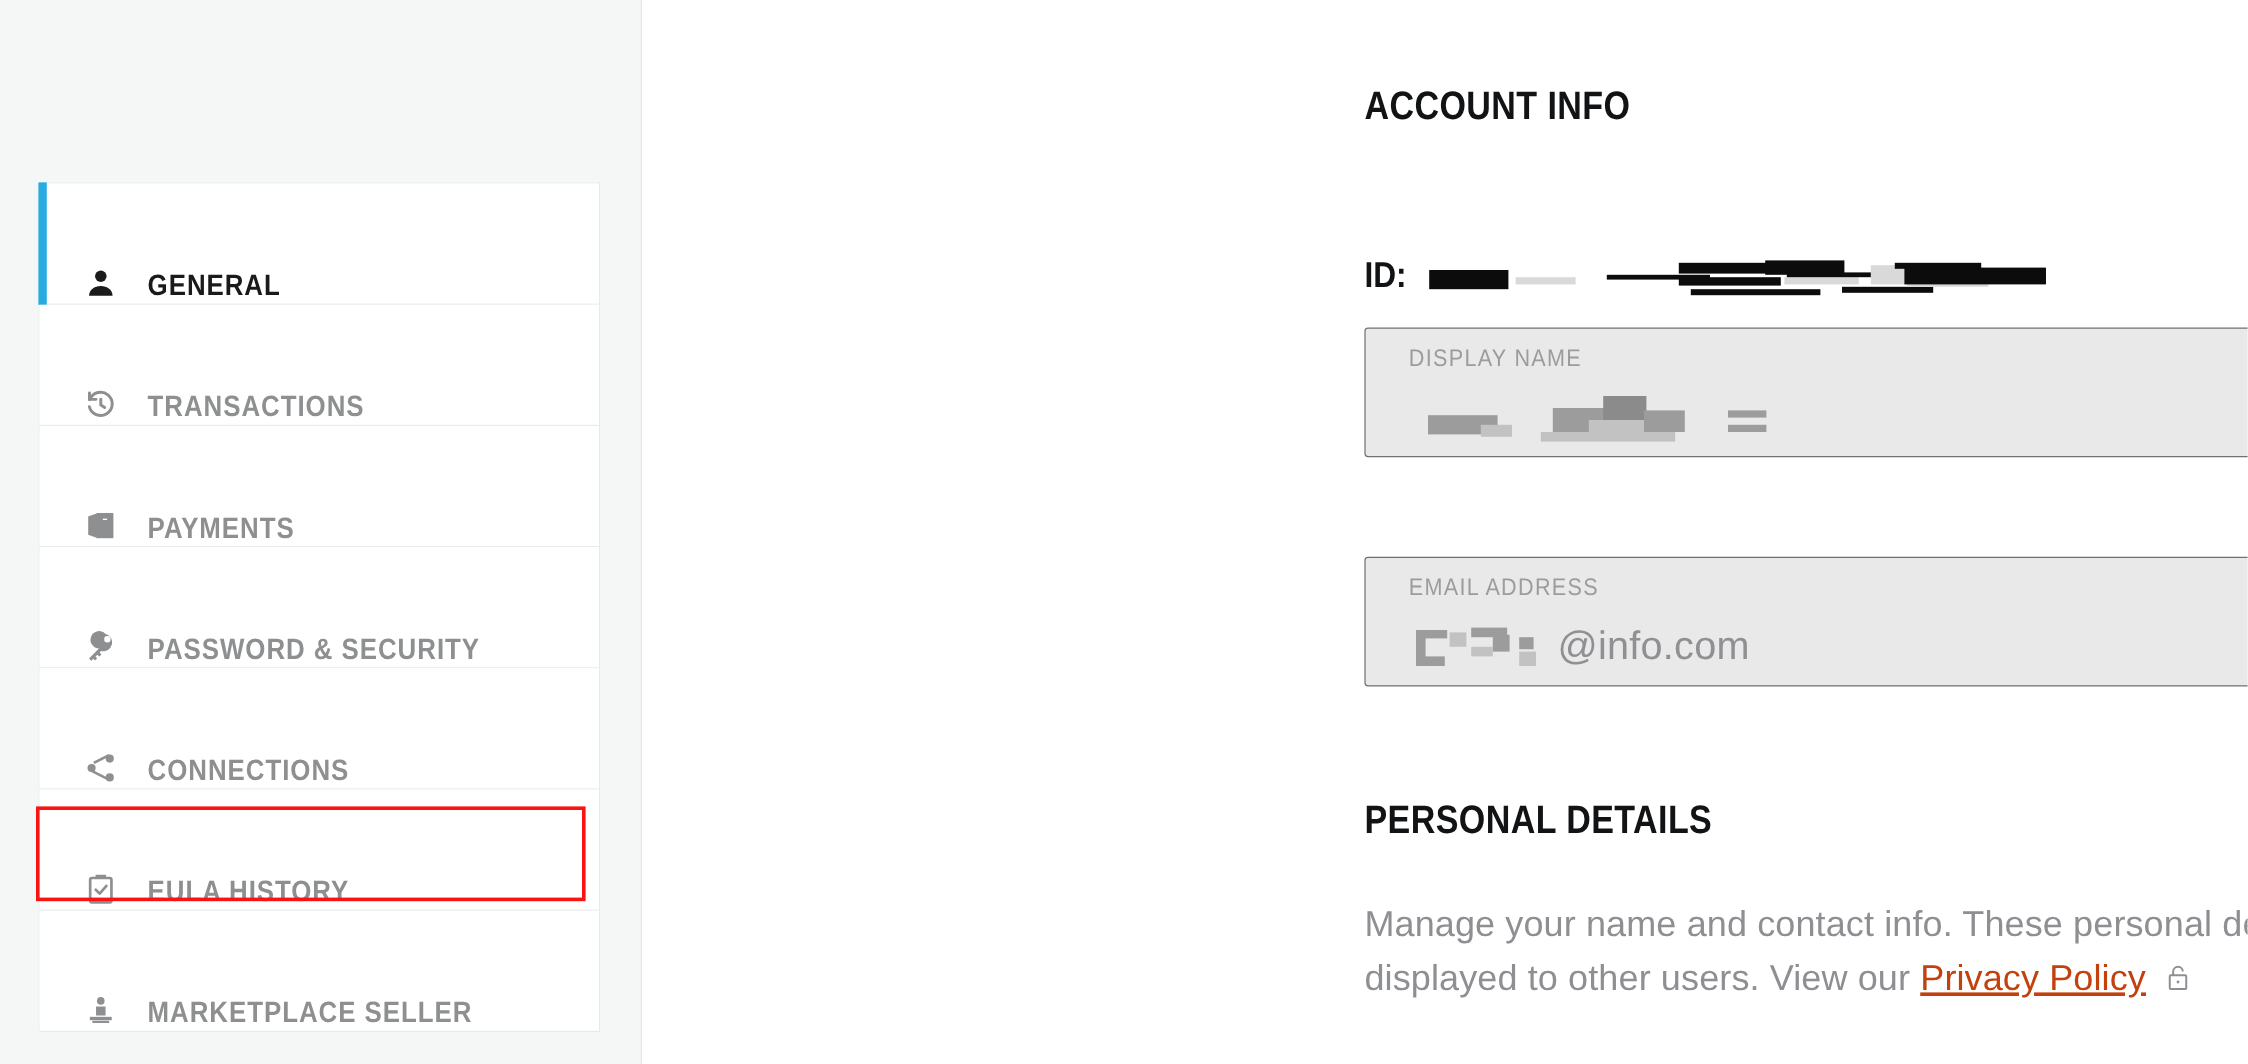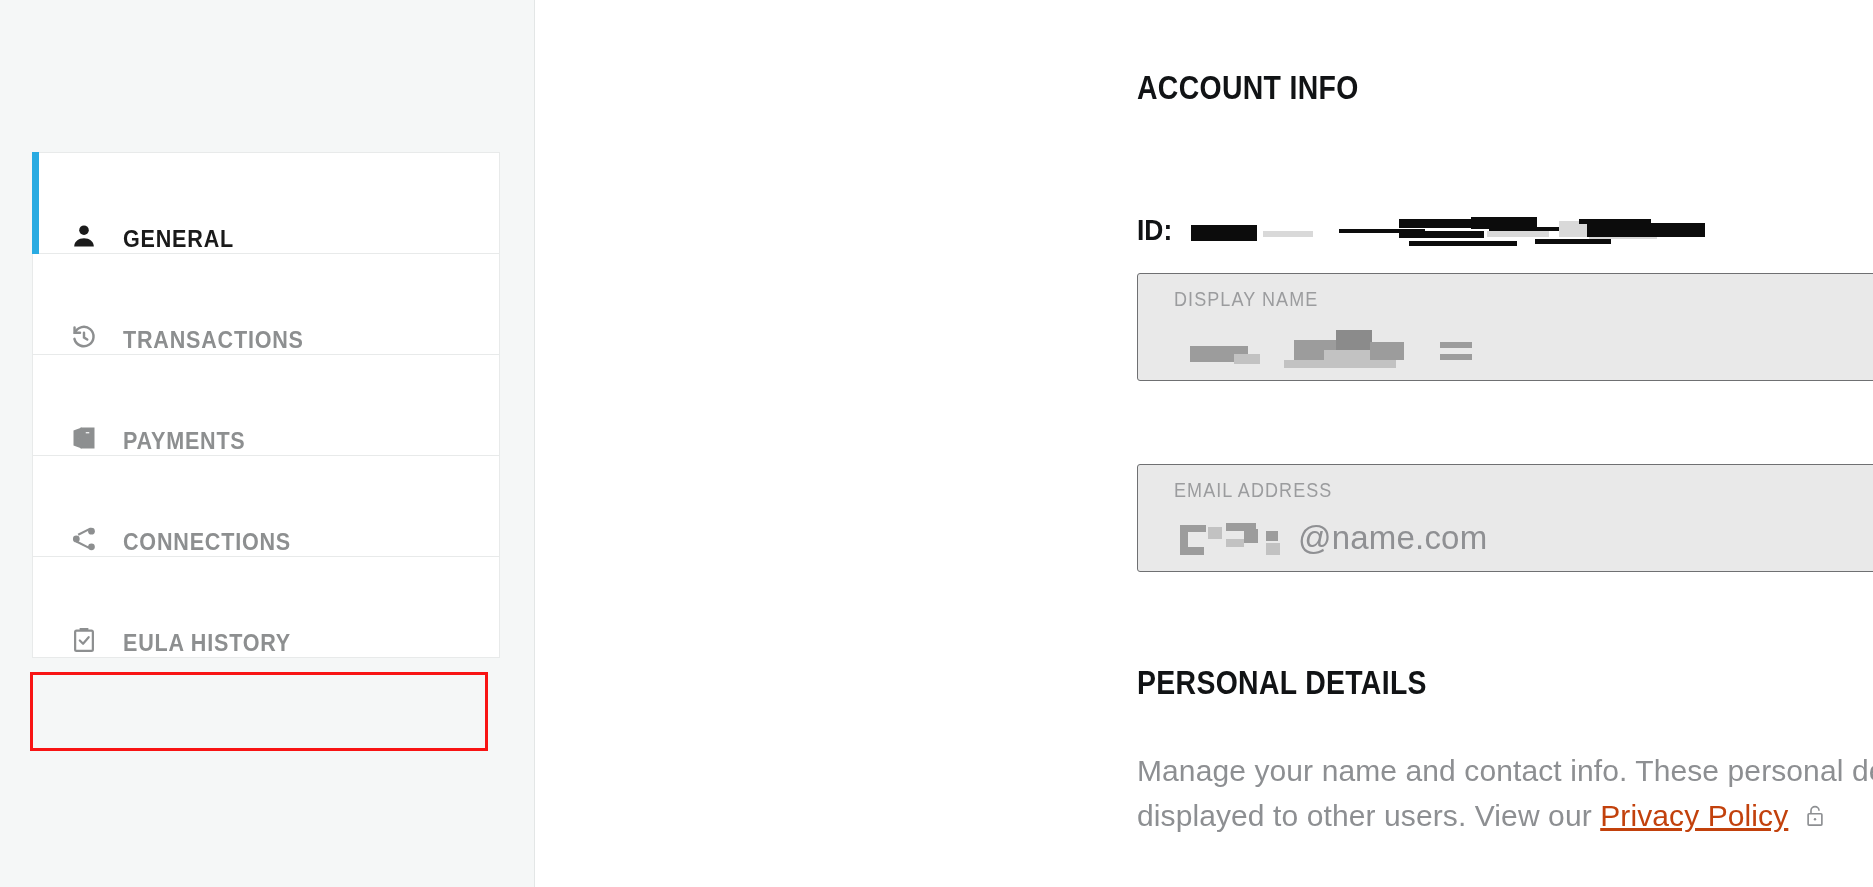--- a/index.html
+++ b/index.html
@@ -213,20 +213,29 @@
           <svg viewBox="0 0 24 24" fill="none" stroke="currentColor" stroke-width="2" width="28" height="28">
             <path d="M3 5.5 L10 3 L10 21 L3 18.5 Z" fill="currentColor" stroke="none"></path>
             <rect x="10" y="4" width="10" height="16" fill="currentColor"></rect>
             <rect x="12.5" y="6" width="5" height="3" fill="#ffffff"></rect>
             <circle cx="7" cy="12.5" r="1.1" fill="#ffffff"></circle>
           </svg>
         </span>
         <span class="nav-label">PAYMENTS</span>
       </div>
 
+      <div class="nav-item">
+
+        <span class="nav-ico">
+          <svg viewBox="0 0 24 24" fill="currentColor" width="28" height="28">
+            <path d="M15.2 2.6a6.2 6.2 0 1 0-4.4 10.6l-.1.1-7.1 7.1 1.6 1.6 1.5-1.5 1.2 1.2 1.5-1.5-1.2-1.2 1.4-1.4 1.4 1.4 1.5-1.5-1.4-1.4 1.1-1.1A6.2 6.2 0 0 0 15.2 2.6zm1.5 6.3a2.3 2.3 0 1 1 0-4.6 2.3 2.3 0 0 1 0 4.6z"></path>
+          </svg>
+        </span>
+        <span class="nav-label">PASSWORD &amp; SECURITY</span>
+      </div>
 
       <div class="nav-item">
 
         <span class="nav-ico">
           <svg viewBox="0 0 24 24" fill="currentColor" width="28" height="28">
             <circle cx="18.4" cy="5.3" r="2.9"></circle>
             <circle cx="5.4" cy="12" r="2.9"></circle>
             <circle cx="18.4" cy="18.7" r="2.9"></circle>
             <rect x="6.6" y="7.6" width="12.2" height="1.8" transform="rotate(-27 6.6 7.6)"></rect>
             <rect x="5.9" y="13.3" width="12.2" height="1.8" transform="rotate(27 5.9 13.3)"></rect>
@@ -240,20 +249,32 @@
         <span class="nav-ico">
           <svg viewBox="0 0 24 24" fill="none" stroke="currentColor" stroke-width="1.9" width="28" height="28">
             <rect x="4.4" y="4" width="15.2" height="17.4" rx="1.2"></rect>
             <path d="M9.2 4V2.6h5.6V4" fill="currentColor"></path>
             <polyline points="8.4,12.4 11.2,15.2 16,9.6" stroke-linecap="round" stroke-linejoin="round"></polyline>
           </svg>
         </span>
         <span class="nav-label">EULA HISTORY</span>
       </div>
 
+      <div class="nav-item">
+
+        <span class="nav-ico">
+          <svg viewBox="0 0 24 24" fill="currentColor" width="28" height="28">
+            <circle cx="12" cy="5.2" r="2.7"></circle>
+            <path d="M8.6 9.2h6.8v6.4H8.6z"></path>
+            <rect x="4.2" y="16.6" width="15.6" height="2.4"></rect>
+            <rect x="6" y="19.4" width="12" height="1.6"></rect>
+          </svg>
+        </span>
+        <span class="nav-label">MARKETPLACE SELLER</span>
+      </div>
 
     </nav>
 
     <div class="highlight-box"></div>
   </aside>
 
   <section class="main">
 
     <h1 class="h-section" id="acct-title">ACCOUNT INFO</h1>
 
@@ -305,21 +326,21 @@
             <span class="bb" style="left:6px;  top:10px; width:8px;  height:28px;"></span>
             <span class="bb" style="left:6px;  top:10px; width:26px; height:7px;"></span>
             <span class="bb" style="left:6px;  top:32px; width:24px; height:8px;"></span>
             <span class="bb lt" style="left:34px; top:12px; width:14px; height:12px;"></span>
             <span class="bb" style="left:52px; top:8px;  width:30px; height:8px;"></span>
             <span class="bb" style="left:70px; top:14px; width:14px; height:14px;"></span>
             <span class="bb lt" style="left:52px; top:24px; width:18px; height:8px;"></span>
             <span class="bb" style="left:92px; top:16px; width:12px; height:10px;"></span>
             <span class="bb lt" style="left:92px; top:28px; width:14px; height:12px;"></span>
           </span>
-          <span>@name.com</span>
+          <span>@info.com</span>
         </div>
       </div>
 
     </div>
 
     <h2 class="h-section" id="personal-title">PERSONAL DETAILS</h2>
 
     <p class="desc">
       <span>Manage your name and contact info. These personal details are private and will not</span>
       <span>be displayed to other users. View our </span><a class="link" href="#">Privacy Policy</a><span class="lock-ico"><svg viewBox="0 0 24 26" fill="none" stroke="currentColor" stroke-width="1.8" width="22" height="26">

